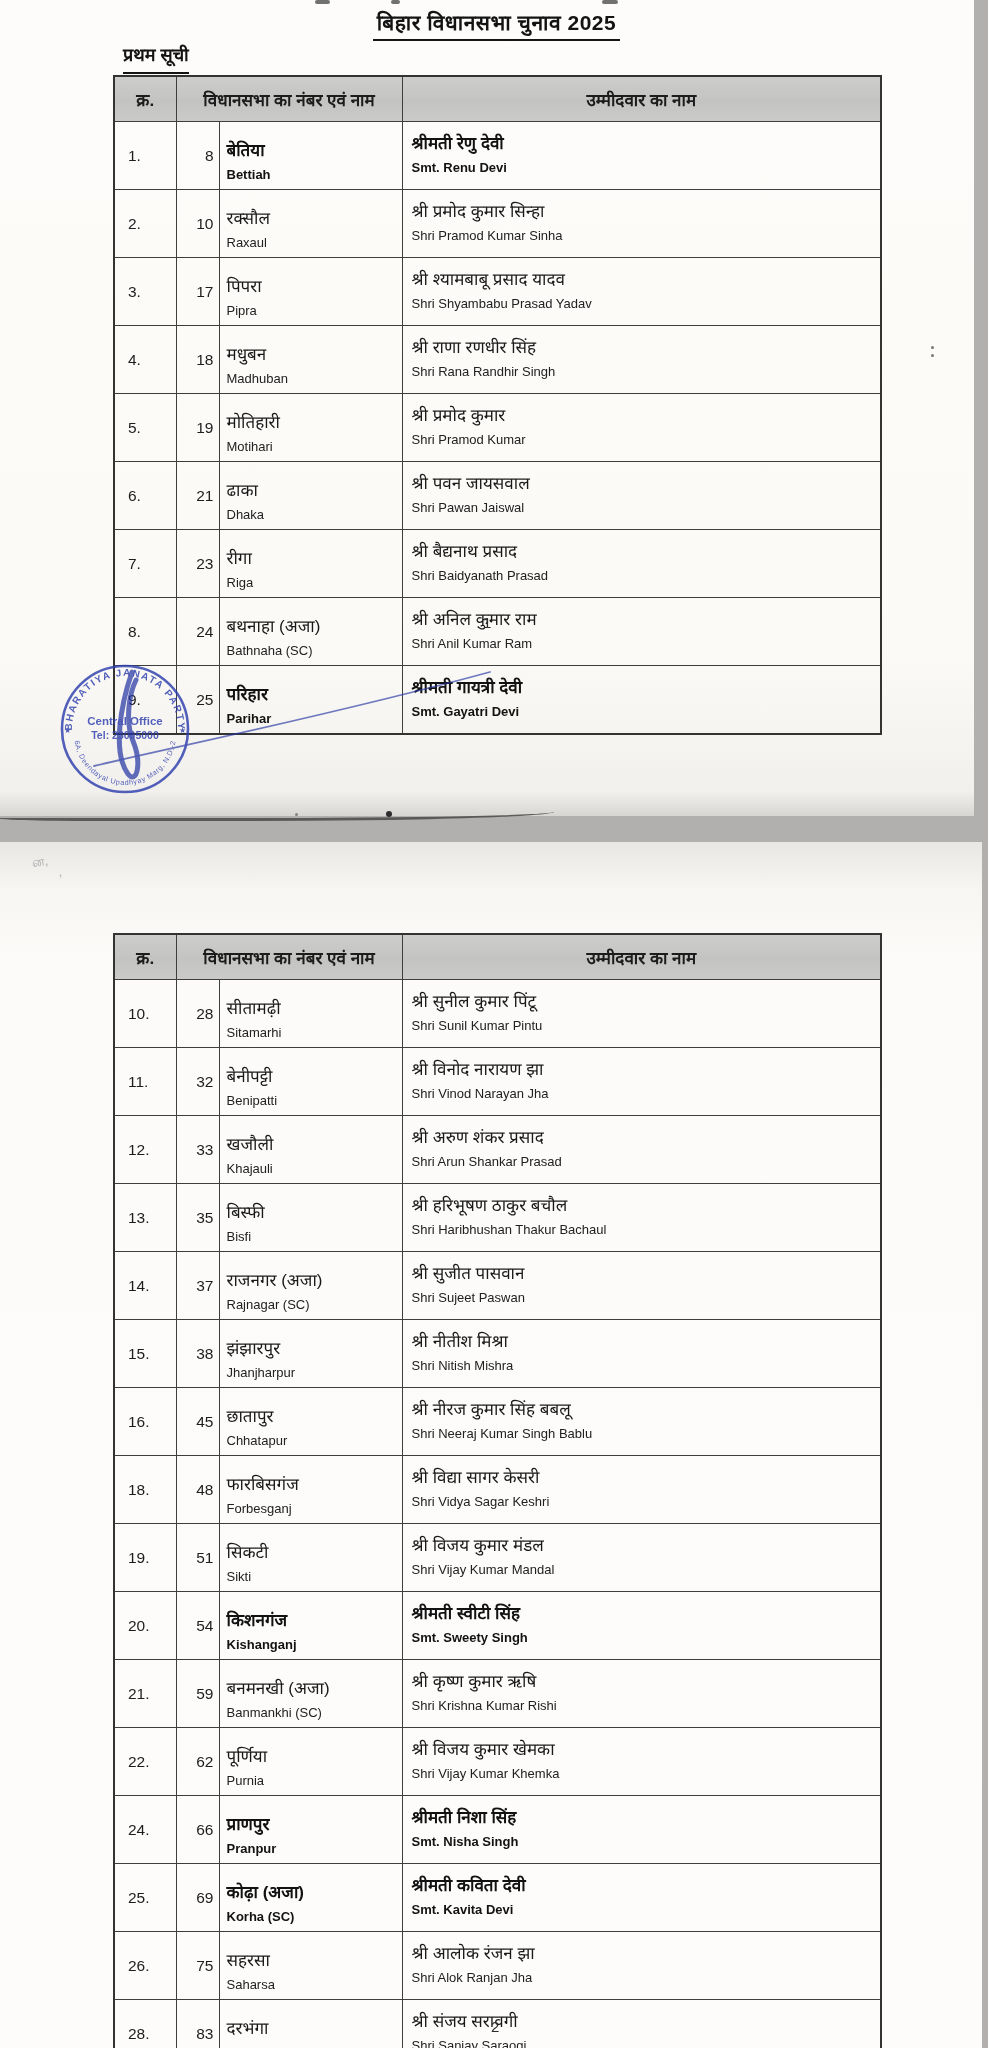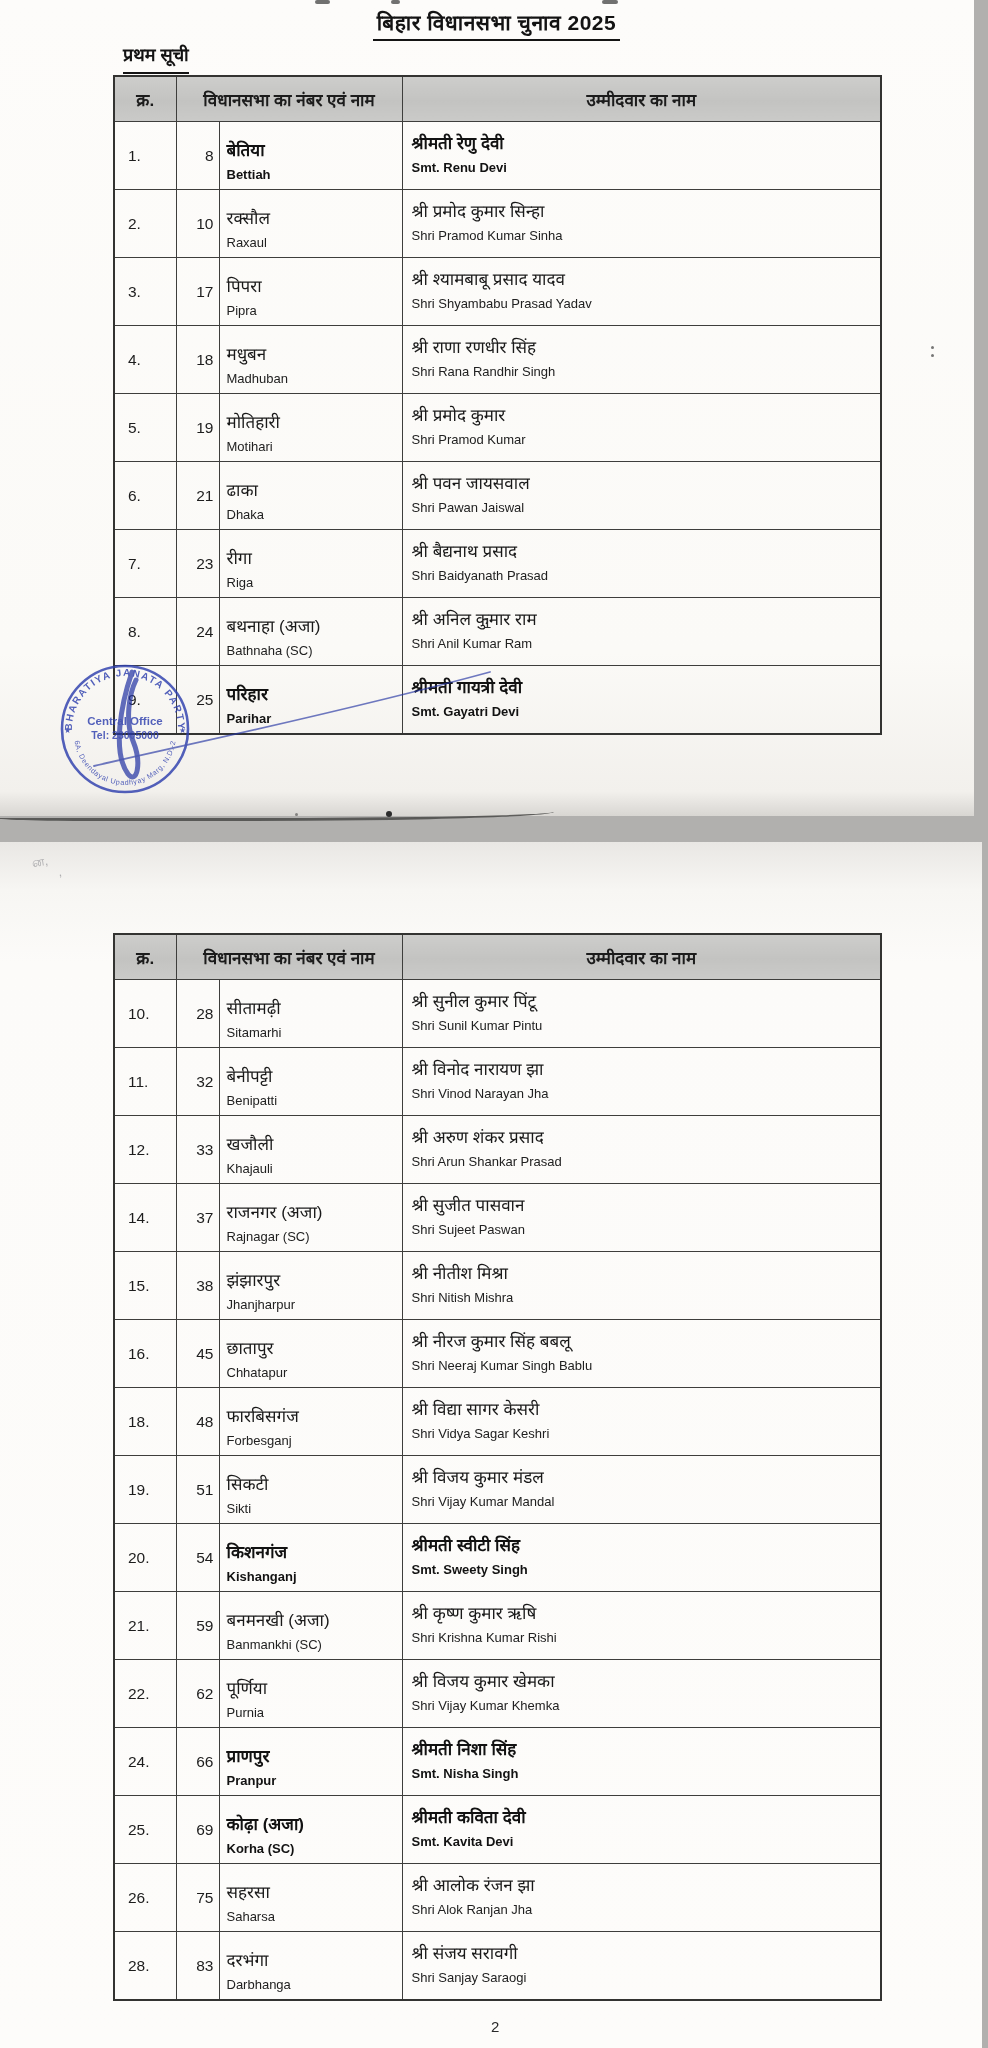--- a/index.html
+++ b/index.html
@@ -294,20 +294,32 @@
     <td class="c-name">
       <div class="hi">खजौली</div>
       <div class="en">Khajauli</div>
     </td>
     <td class="c-cand">
       <div class="hi">श्री अरुण शंकर प्रसाद</div>
       <div class="en">Shri Arun Shankar Prasad</div>
     </td>
   </tr>
         <tr>
+    <td class="c-sno"><span>13.</span></td>
+    <td class="c-num"><span>35</span></td>
+    <td class="c-name">
+      <div class="hi">बिस्फी</div>
+      <div class="en">Bisfi</div>
+    </td>
+    <td class="c-cand">
+      <div class="hi">श्री हरिभूषण ठाकुर बचौल</div>
+      <div class="en">Shri Haribhushan Thakur Bachaul</div>
+    </td>
+  </tr>
+        <tr>
     <td class="c-sno"><span>14.</span></td>
     <td class="c-num"><span>37</span></td>
     <td class="c-name">
       <div class="hi">राजनगर (अजा)</div>
       <div class="en">Rajnagar (SC)</div>
     </td>
     <td class="c-cand">
       <div class="hi">श्री सुजीत पासवान</div>
       <div class="en">Shri Sujeet Paswan</div>
     </td>

